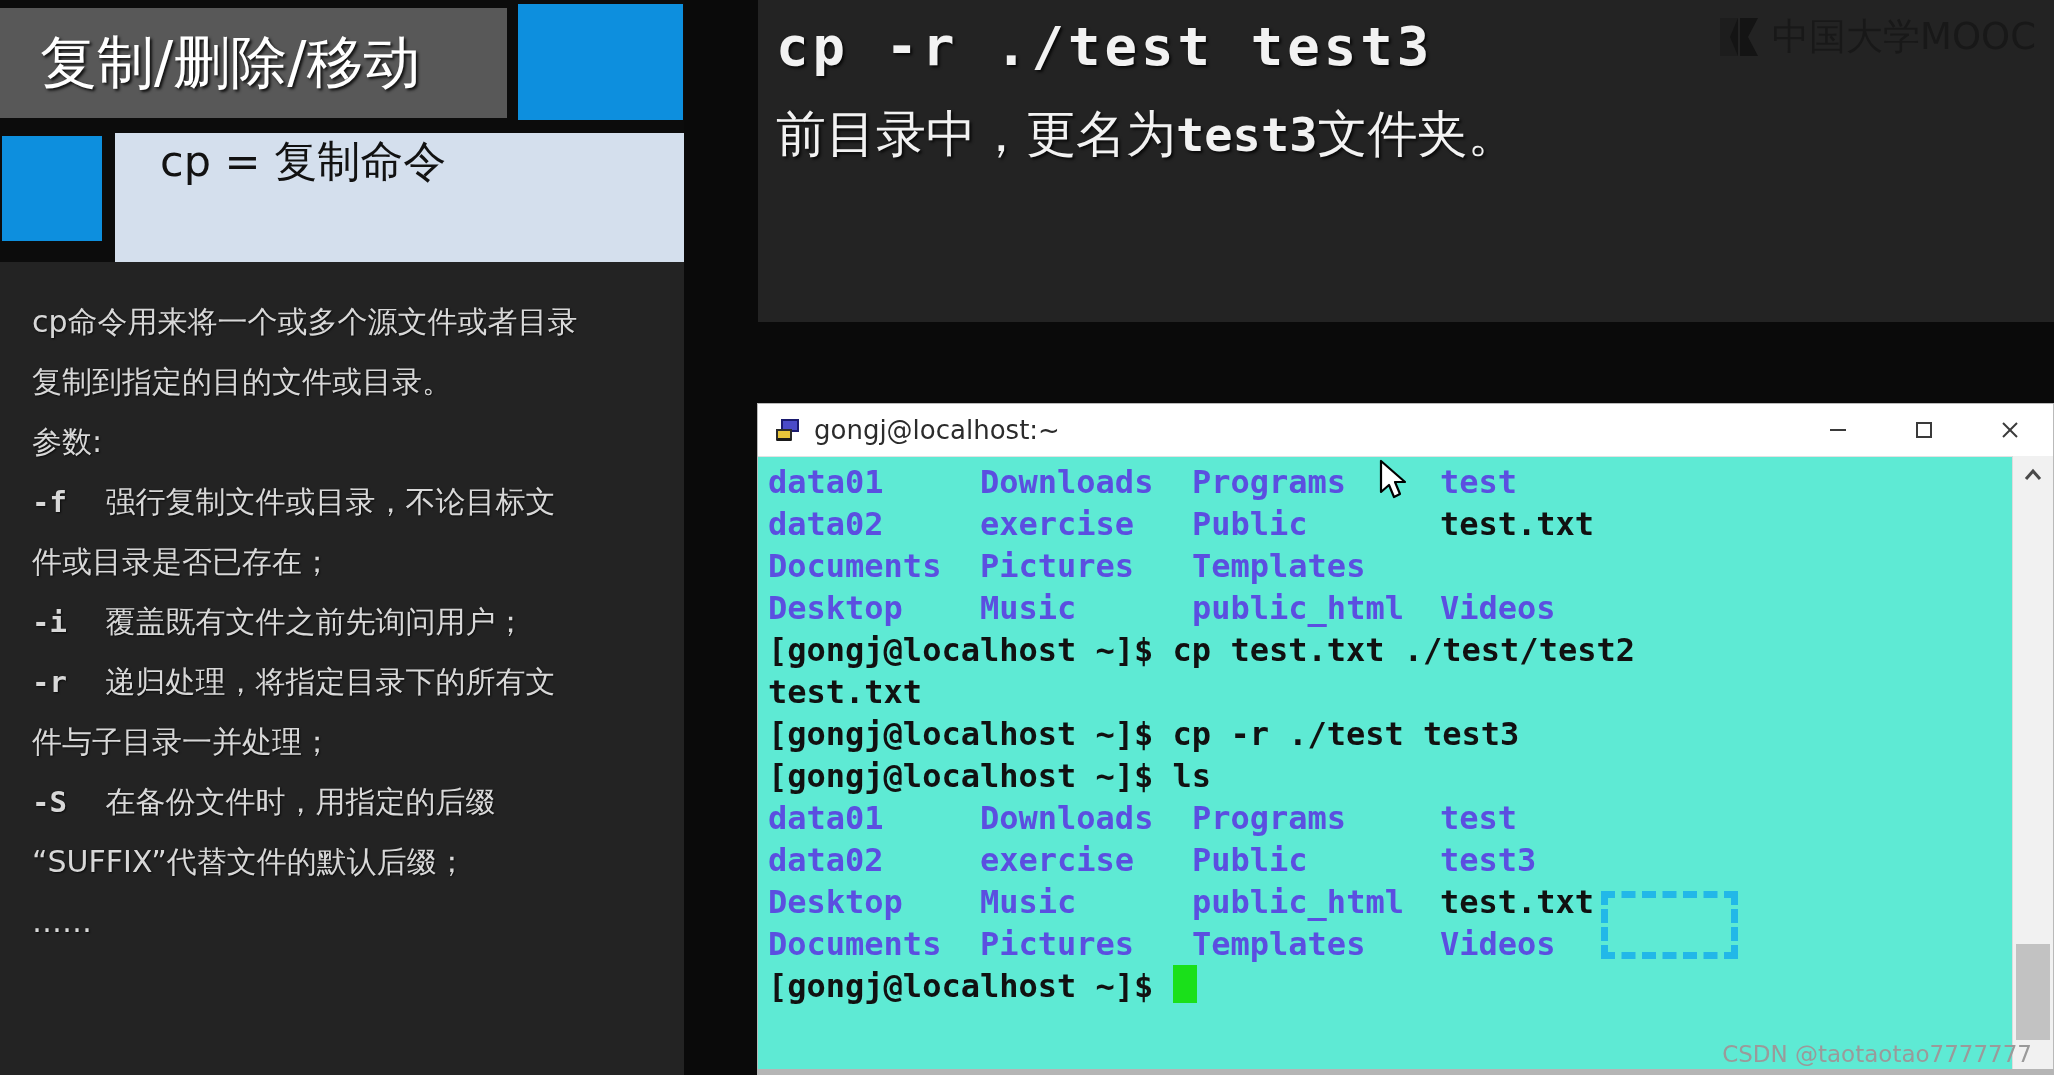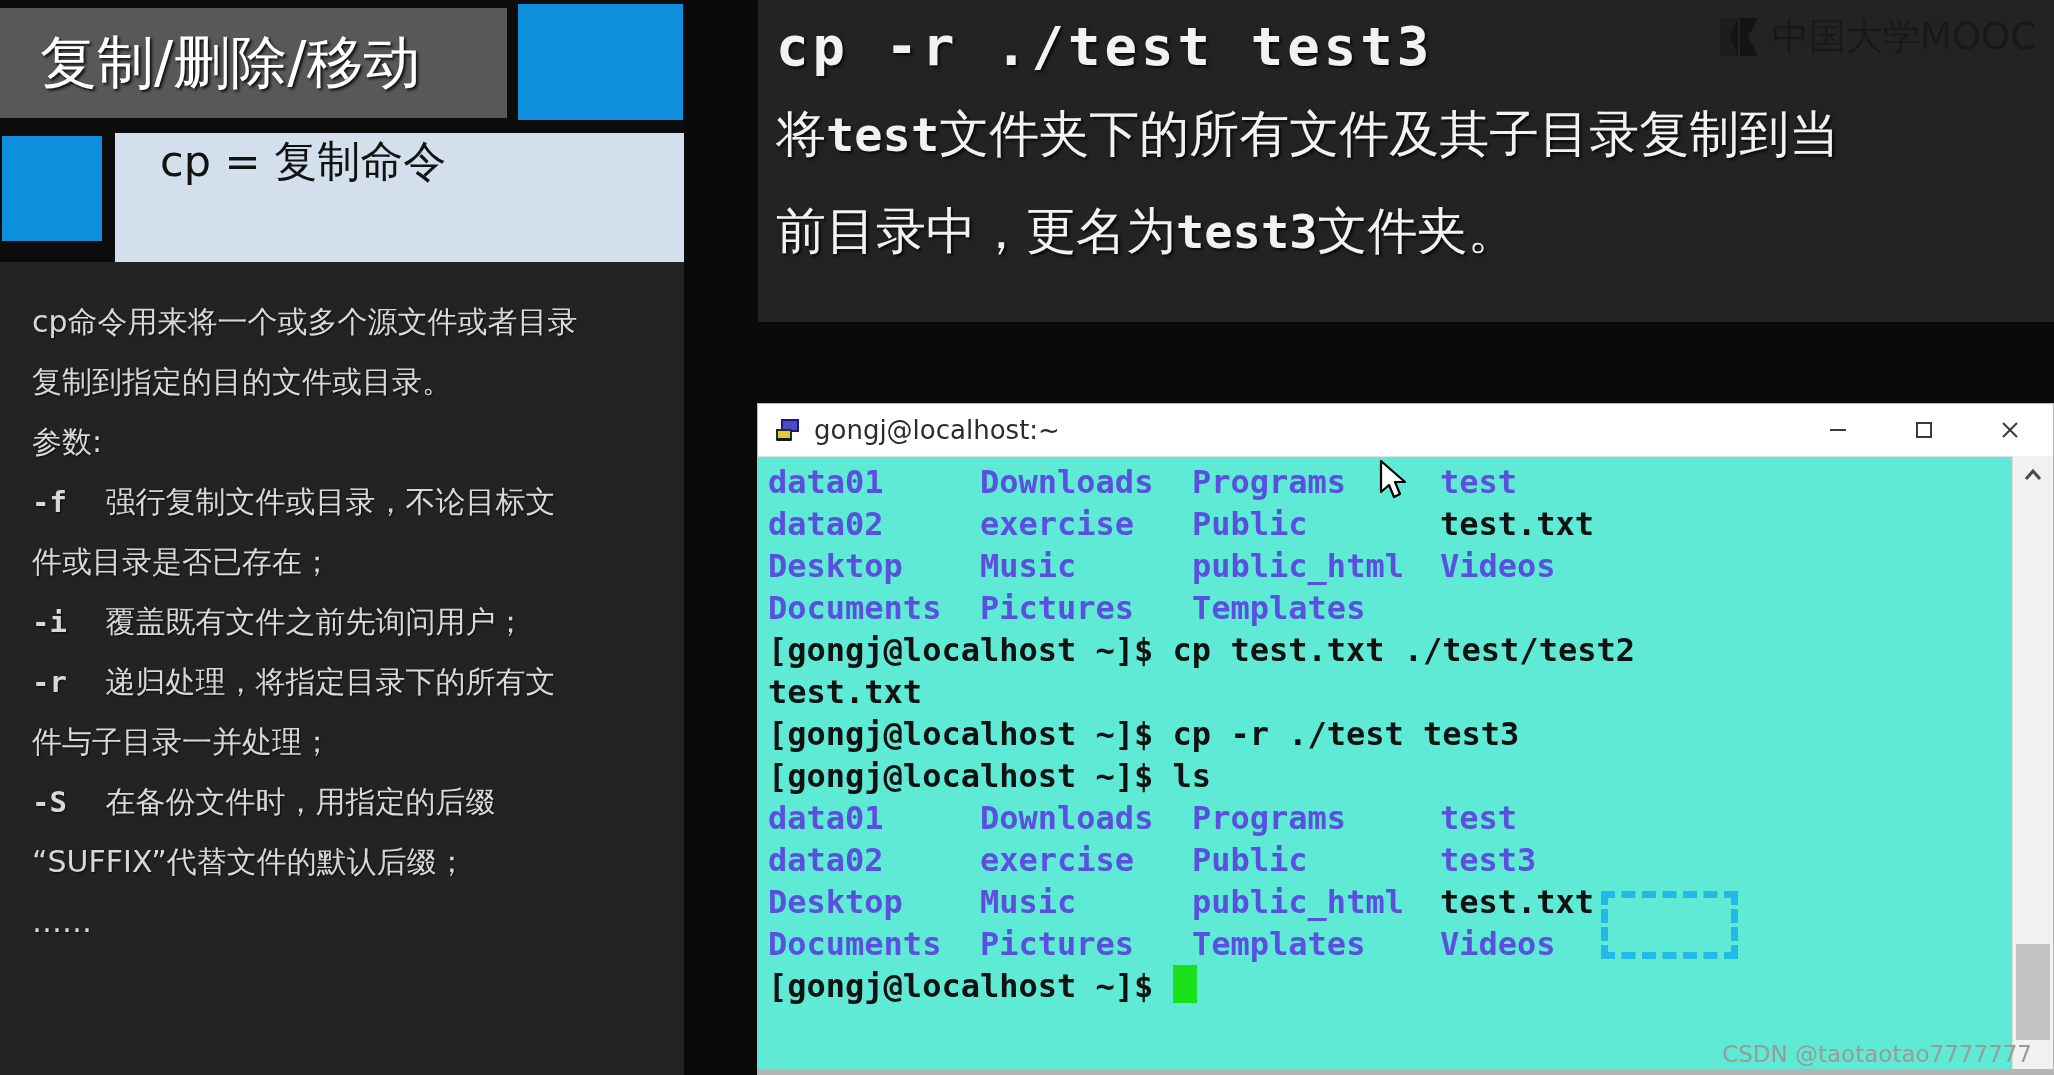--- a/index.html
+++ b/index.html
@@ -315,23 +315,20 @@
       <div class="desc-line">件与子目录一并处理；</div>
       <div class="desc-line"><span class="flag">-S</span><span> 在备份文件时，用指定的后缀</span></div>
       <div class="desc-line">“SUFFIX”代替文件的默认后缀；</div>
       <div class="desc-line">……</div>
     </div>
 </div>
 
 <div id="cmd-card">
   <div id="cmd-line">cp -r ./test test3</div>
 
-  <div class="cmd-desc-line">
-    <span>将</span><span class="mono">test</span><span>文件夹下的所有文件及其子目录复制到当</span>
-  </div>
 
   <div class="cmd-desc-line">
     <span>前目录中，更名为</span><span class="mono">test3</span><span>文件夹。</span>
   </div>
 
   <div id="mooc-logo">
     <svg id="mooc-book-icon" width="46" height="42" viewBox="0 0 46 42">
       <path d="M2 2 L20 2 L20 40 L2 40 Z" fill="#141414"></path>
       <path d="M22 2 L40 2 L30 21 L40 40 L22 40 Z" fill="#141414"></path>
       <path d="M2 2 L20 2 L12 21 L20 40 L2 40 Z" fill="#1d1d1d"></path>
@@ -368,22 +365,22 @@
           <line x1="6" y1="6" x2="20" y2="20" stroke="#3a3a3a" stroke-width="2"></line>
           <line x1="20" y1="6" x2="6" y2="20" stroke="#3a3a3a" stroke-width="2"></line>
         </svg>
       </div>
     </div>
   </div>
 
   <div id="terminal-body">
       <div class="term-line"><span class="col c1 term-dir">data01</span><span class="col c2 term-dir">Downloads</span><span class="col c3 term-dir">Programs</span><span class="col term-dir">test</span></div>
       <div class="term-line"><span class="col c1 term-dir">data02</span><span class="col c2 term-dir">exercise</span><span class="col c3 term-dir">Public</span><span class="col term-file">test.txt</span></div>
+      <div class="term-line"><span class="col c1 term-dir">Documents</span><span class="col c2 term-dir">Pictures</span><span class="col c3 term-dir">Templates</span><span class="col term-dir"></span></div>
       <div class="term-line"><span class="col c1 term-dir">Desktop</span><span class="col c2 term-dir">Music</span><span class="col c3 term-dir">public_html</span><span class="col term-dir">Videos</span></div>
-      <div class="term-line"><span class="col c1 term-dir">Documents</span><span class="col c2 term-dir">Pictures</span><span class="col c3 term-dir">Templates</span><span class="col term-dir"></span></div>
       <div class="term-line"><span class="term-prompt">[gongj@localhost ~]$ </span><span>cp test.txt ./test/test2</span></div>
       <div class="term-line">test.txt</div>
       <div class="term-line"><span class="term-prompt">[gongj@localhost ~]$ </span><span>cp -r ./test test3</span></div>
       <div class="term-line"><span class="term-prompt">[gongj@localhost ~]$ </span><span>ls</span></div>
       <div class="term-line"><span class="col c1 term-dir">data01</span><span class="col c2 term-dir">Downloads</span><span class="col c3 term-dir">Programs</span><span class="col term-dir">test</span></div>
       <div class="term-line"><span class="col c1 term-dir">data02</span><span class="col c2 term-dir">exercise</span><span class="col c3 term-dir">Public</span><span class="col term-dir">test3</span></div>
       <div class="term-line"><span class="col c1 term-dir">Desktop</span><span class="col c2 term-dir">Music</span><span class="col c3 term-dir">public_html</span><span class="col term-file">test.txt</span></div>
       <div class="term-line"><span class="col c1 term-dir">Documents</span><span class="col c2 term-dir">Pictures</span><span class="col c3 term-dir">Templates</span><span class="col term-dir">Videos</span></div>
       <div class="term-line"><span class="term-prompt">[gongj@localhost ~]$ </span><span id="cursor-block"></span></div>
     </div>

